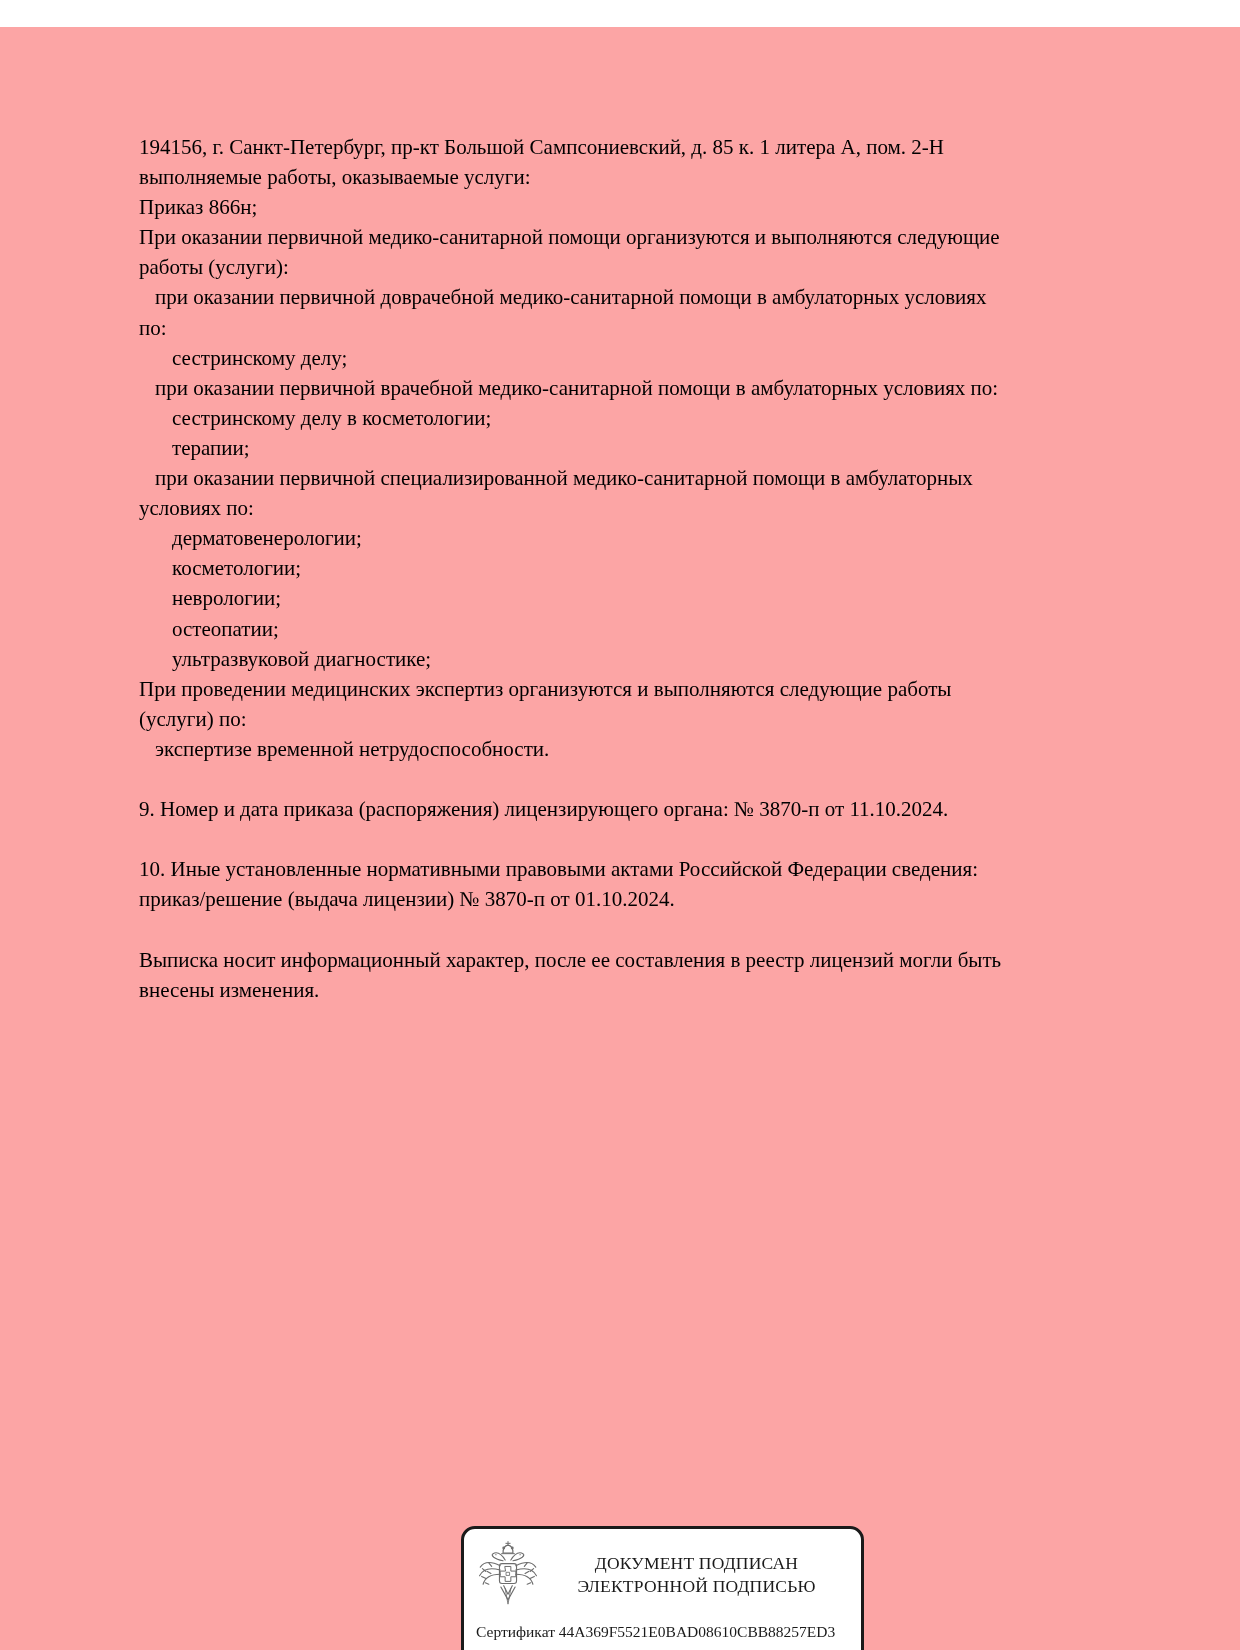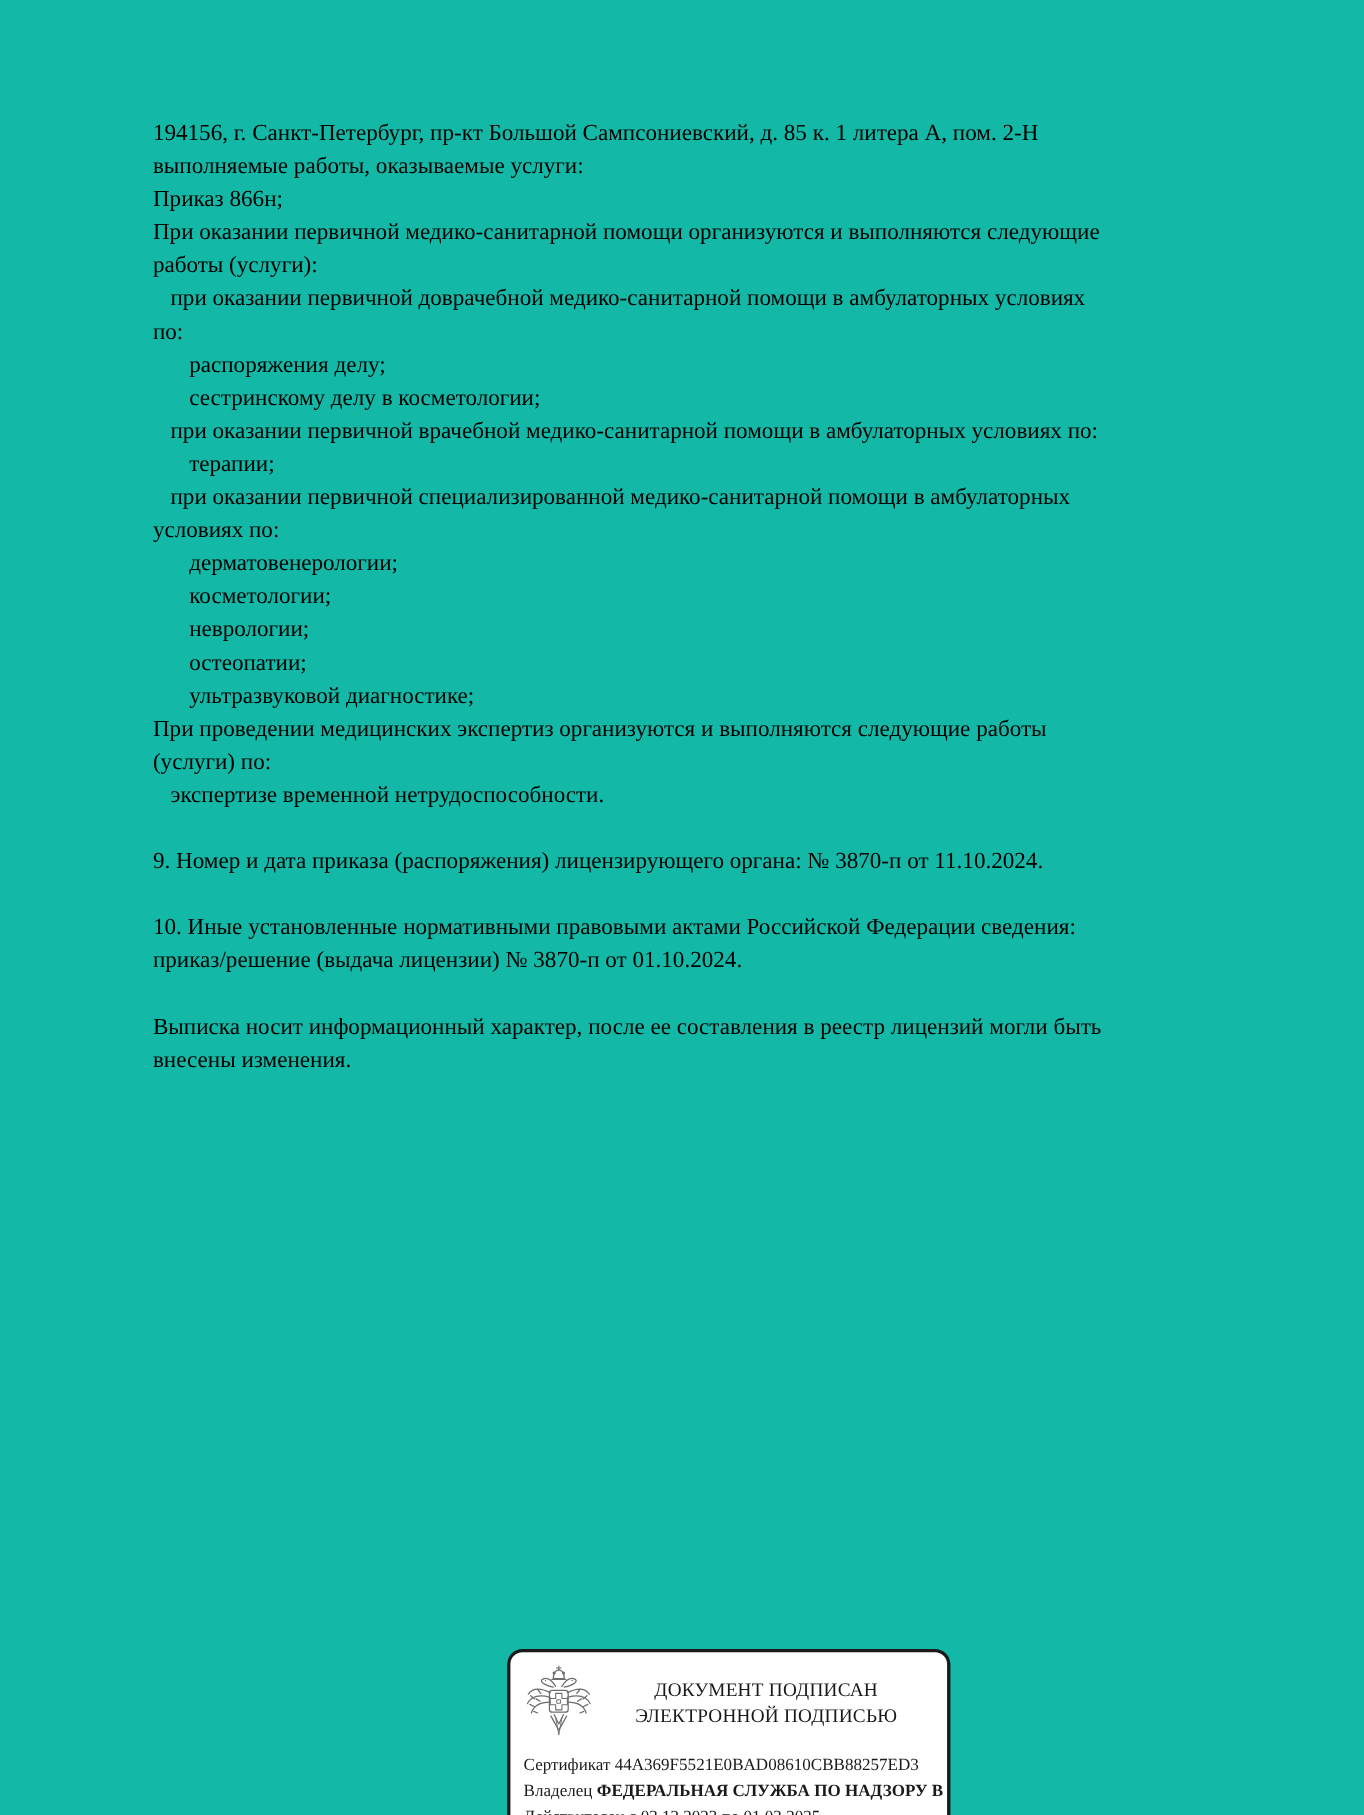--- a/index.html
+++ b/index.html
@@ -8,21 +8,22 @@
     height: 1650px;
     background: #ffffff;
     position: relative;
     font-family: "Liberation Serif", serif;
     color: #000000;
     overflow: hidden;
   }
   .page {
     position: absolute;
     inset: 0;
-    background: #14b8a6;
+    background: #fca5a5;
+    margin-top: 27px;
   }
   
   .doc-text {
     position: absolute;
     left: 139px;
     top: 105px;
     width: 1050px;
     font-size: 21px;
     line-height: 30.1px;
     color: #000000;
@@ -79,23 +80,23 @@
 <div class="page">
 
   <div class="doc-text" id="doc-lines">
       <div class="line indent-0">194156, г. Санкт-Петербург, пр-кт Большой Сампсониевский, д. 85 к. 1 литера А, пом. 2-Н</div>
       <div class="line indent-0">выполняемые работы, оказываемые услуги:</div>
       <div class="line indent-0">Приказ 866н;</div>
       <div class="line indent-0">При оказании первичной медико-санитарной помощи организуются и выполняются следующие</div>
       <div class="line indent-0">работы (услуги):</div>
       <div class="line indent-1">при оказании первичной доврачебной медико-санитарной помощи в амбулаторных условиях</div>
       <div class="line indent-0">по:</div>
-      <div class="line indent-2">распоряжения делу;</div>
+      <div class="line indent-2">сестринскому делу;</div>
+      <div class="line indent-1">при оказании первичной врачебной медико-санитарной помощи в амбулаторных условиях по:</div>
       <div class="line indent-2">сестринскому делу в косметологии;</div>
-      <div class="line indent-1">при оказании первичной врачебной медико-санитарной помощи в амбулаторных условиях по:</div>
       <div class="line indent-2">терапии;</div>
       <div class="line indent-1">при оказании первичной специализированной медико-санитарной помощи в амбулаторных</div>
       <div class="line indent-0">условиях по:</div>
       <div class="line indent-2">дерматовенерологии;</div>
       <div class="line indent-2">косметологии;</div>
       <div class="line indent-2">неврологии;</div>
       <div class="line indent-2">остеопатии;</div>
       <div class="line indent-2">ультразвуковой диагностике;</div>
       <div class="line indent-0">При проведении медицинских экспертиз организуются и выполняются следующие работы</div>
       <div class="line indent-0">(услуги) по:</div>

